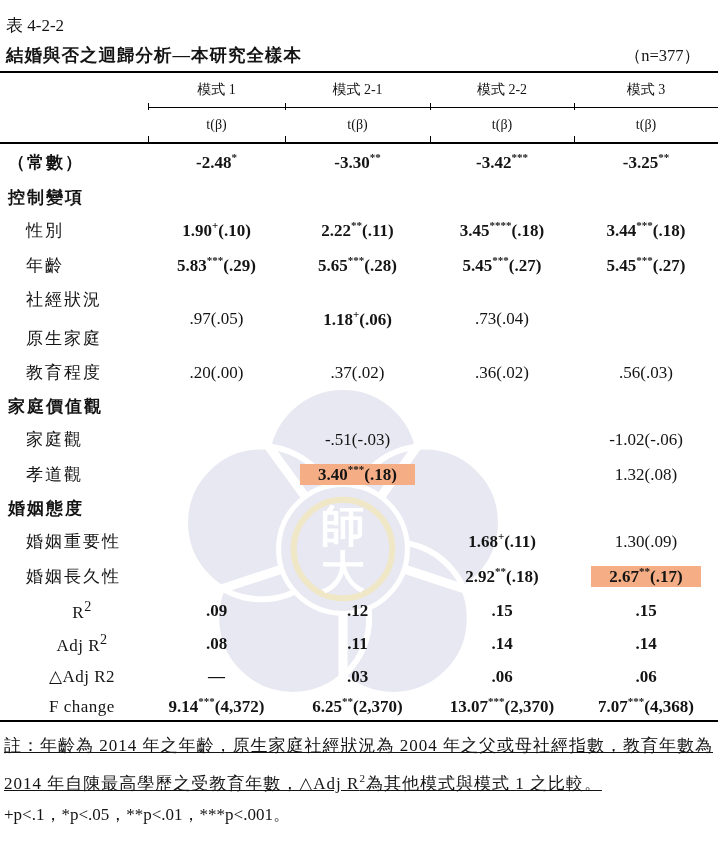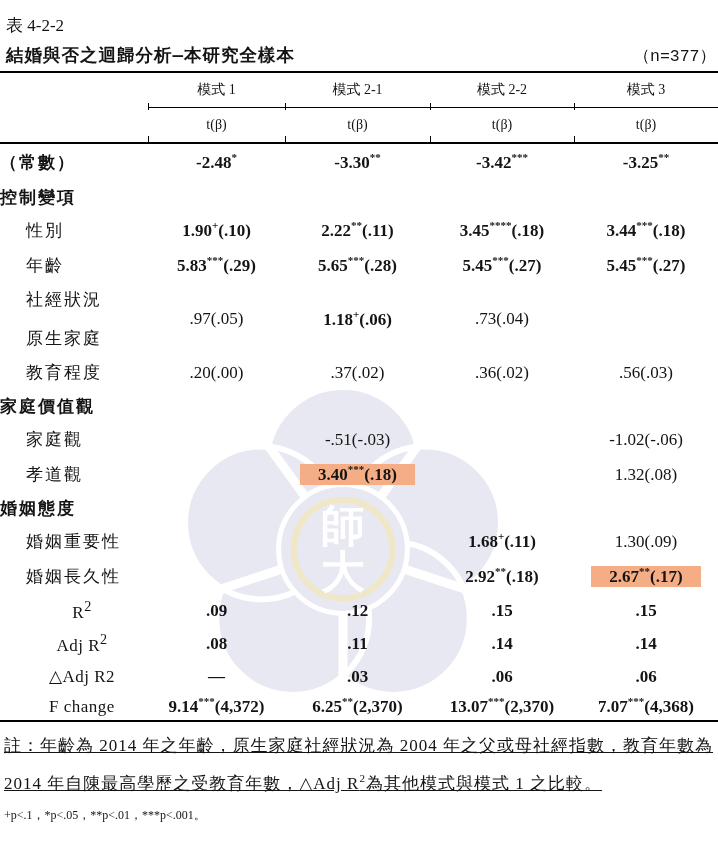--- a/index.html
+++ b/index.html
@@ -6,21 +6,21 @@
   .page {
     position:relative; width:718px; height:844px; background:#ffffff;
     font-family:"Liberation Serif","DejaVu Serif",serif; color:#141414;
     overflow:hidden;
   }
   .wm { position:absolute; left:182px; top:388px; width:322px; height:322px; z-index:0; }
   .content { position:relative; z-index:1; }
 
   .tbl-num { padding:14px 0 0 6px; font-size:17px; }
   .title-row { display:flex; justify-content:space-between; align-items:flex-end;
-               padding:6px 2px 4px 6px;font-family:Liberation Mono, monospace; }
+               padding:6px 18px 4px 6px; }
   .tbl-title { font-weight:bold; font-size:17.5px; letter-spacing:1px; }
   .tbl-n { font-size:16.5px; }
   .rule-thick { border-top:2.5px solid #000; }
   .rule-thin  { border-top:1.5px solid #000; }
 
   .hdr { position:relative; }
   .hdr-models { display:grid; grid-template-columns:148px 137px 145px 144px 144px;
                 height:34px; align-items:center; }
   .hdr-stats  { display:grid; grid-template-columns:148px 137px 145px 144px 144px;
                 height:34px; align-items:center; }
@@ -30,33 +30,33 @@
 
   .rows { }
   .row { display:grid; grid-template-columns:148px 137px 145px 144px 144px;
          align-items:center; }
   .row.h-const { height:37px; }
   .row.h-data  { height:35px; }
   .row.h-sec   { height:32px; }
   .row.h-dbl   { height:72px; }
   .row.h-stat  { height:33px; }
   .row.h-f     { height:27px; }
-  .lbl { font-size:17px; letter-spacing:2px; padding-left:0; }
+  .lbl { font-size:17px; letter-spacing:2px; padding-left:8px; }
   .lbl.bold { font-weight:bold; }
   .lbl.indent { padding-left:26px; }
   .lbl.center { text-align:center; padding-left:0; letter-spacing:0.5px;margin-left:16px; }
   .lbl2 { display:flex; flex-direction:column; justify-content:space-between; height:62px; }
   .cell { text-align:center; font-size:17px; white-space:nowrap; }
   .cell .b { font-weight:bold; }
   .cell sup { font-size:11px; }
   .hl { background:#f5ad85; padding:1px 18px; }
 
   .notes { padding:8px 4px 0 4px; font-size:17px; line-height:32px; letter-spacing:1px;text-decoration:underline; }
   .notes sup { font-size:11px; }
-  .signote { padding:2px 0 0 4px; font-size:12px; line-height:26px; }
+  .signote { padding:2px 0 0 4px; font-size:17px; line-height:26px; }
 </style>
 </head>
 <body>
 
 <div class="page">
 
   <svg class="wm" viewBox="0 0 320 320" aria-hidden="true">
     <g>
       <circle cx="160" cy="75" r="76" fill="#e8e8f2" stroke="#ffffff" stroke-width="6"></circle>
       <circle cx="241" cy="134" r="76" fill="#e8e8f2" stroke="#ffffff" stroke-width="6"></circle>

